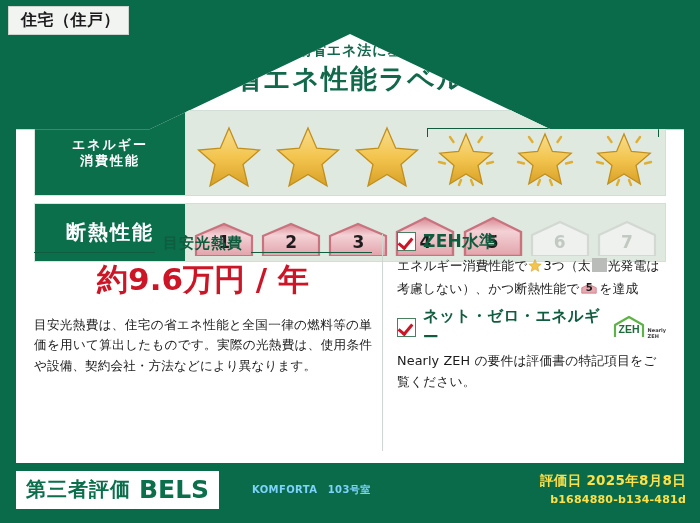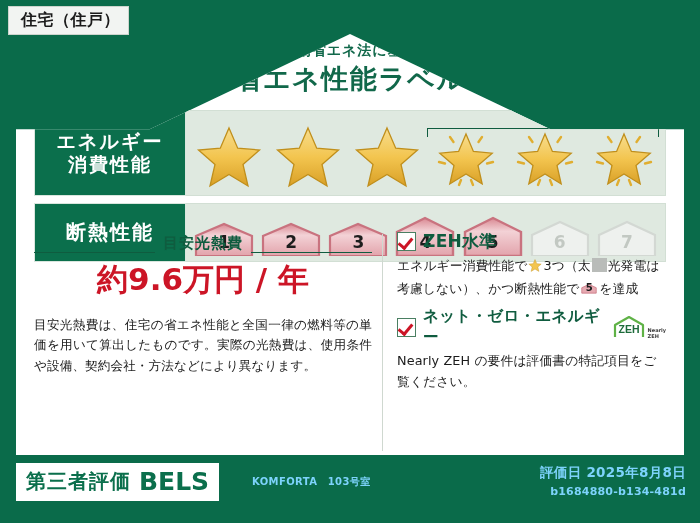--- a/index.html
+++ b/index.html
@@ -43,21 +43,21 @@
 
   
   .rows{position:absolute;left:18px;right:18px;top:76px;}
   .perf-row{display:flex;align-items:stretch;margin-bottom:7px;}
   .perf-tag{
     width:150px;background:#0b6f4c;color:#fff;
     display:flex;flex-direction:column;align-items:center;justify-content:center;
     font-weight:bold;letter-spacing:2px;line-height:1.22;
     border:1px solid #d9e6de;
   }
-  .perf-tag.t1{font-size:19px;}
+  .perf-tag.t1{font-size:13px;}
   .perf-tag.t2{font-size:20px;}
   .perf-body{flex:1;background:#dfe9e0;position:relative;border:1px solid #d2dfd4;border-left:none;}
 
   
   .starbox{height:84px;position:relative;}
   .bracket-label{
     position:absolute;right:8px;top:2px;
     font-size:10.5px;font-weight:bold;color:#0f5c3f;white-space:nowrap;
   }
   .bracket{
@@ -122,32 +122,32 @@
     font-size:10px;font-weight:bold;color:#1d1d1d;
   }
   .redact{
     display:inline-block;width:15px;height:14px;background:#b9bcb9;
     vertical-align:-2px;margin:0 1px;
   }
   .zeh-logo{display:inline-flex;align-items:flex-end;gap:2px;vertical-align:-6px;margin-left:4px;}
   .zeh-sub{font-size:5px;color:#3b3b3b;line-height:1.1;font-weight:bold;}
 
   
-  .footer{position:absolute;left:0;right:0;bottom:0;height:68px;background:#0a6b4a;}
+  .footer{position:absolute;left:0;right:0;bottom:0;height:60px;background:#0a6b4a;}
   .bels-badge{
     position:absolute;left:16px;top:8px;background:#ffffff;
     padding:4px 10px 5px 10px;display:flex;align-items:center;gap:8px;
   }
   .bels-badge .jp{font-size:20px;font-weight:bold;color:#0b6f4c;letter-spacing:1px;}
   .bels-badge .en{font-size:25px;font-weight:bold;color:#0b6f4c;letter-spacing:0px;}
   .bldg-name{
     position:absolute;left:252px;top:20px;color:#7dd3fc;
     font-size:10px;font-weight:bold;letter-spacing:.4px;
   }
-  .foot-right{position:absolute;right:14px;top:9px;text-align:right;color:#7dd3fc;}
+  .foot-right{position:absolute;right:14px;top:9px;text-align:right;color:#fde047;}
   .foot-date{font-size:13.5px;font-weight:bold;letter-spacing:.3px;}
   .foot-id{font-size:11px;font-weight:bold;letter-spacing:.2px;margin-top:3px;}
 </style>
 </head>
 <body>
 
 <div class="label-root">
 
   <div class="house-type">住宅（住戸）</div>
 

